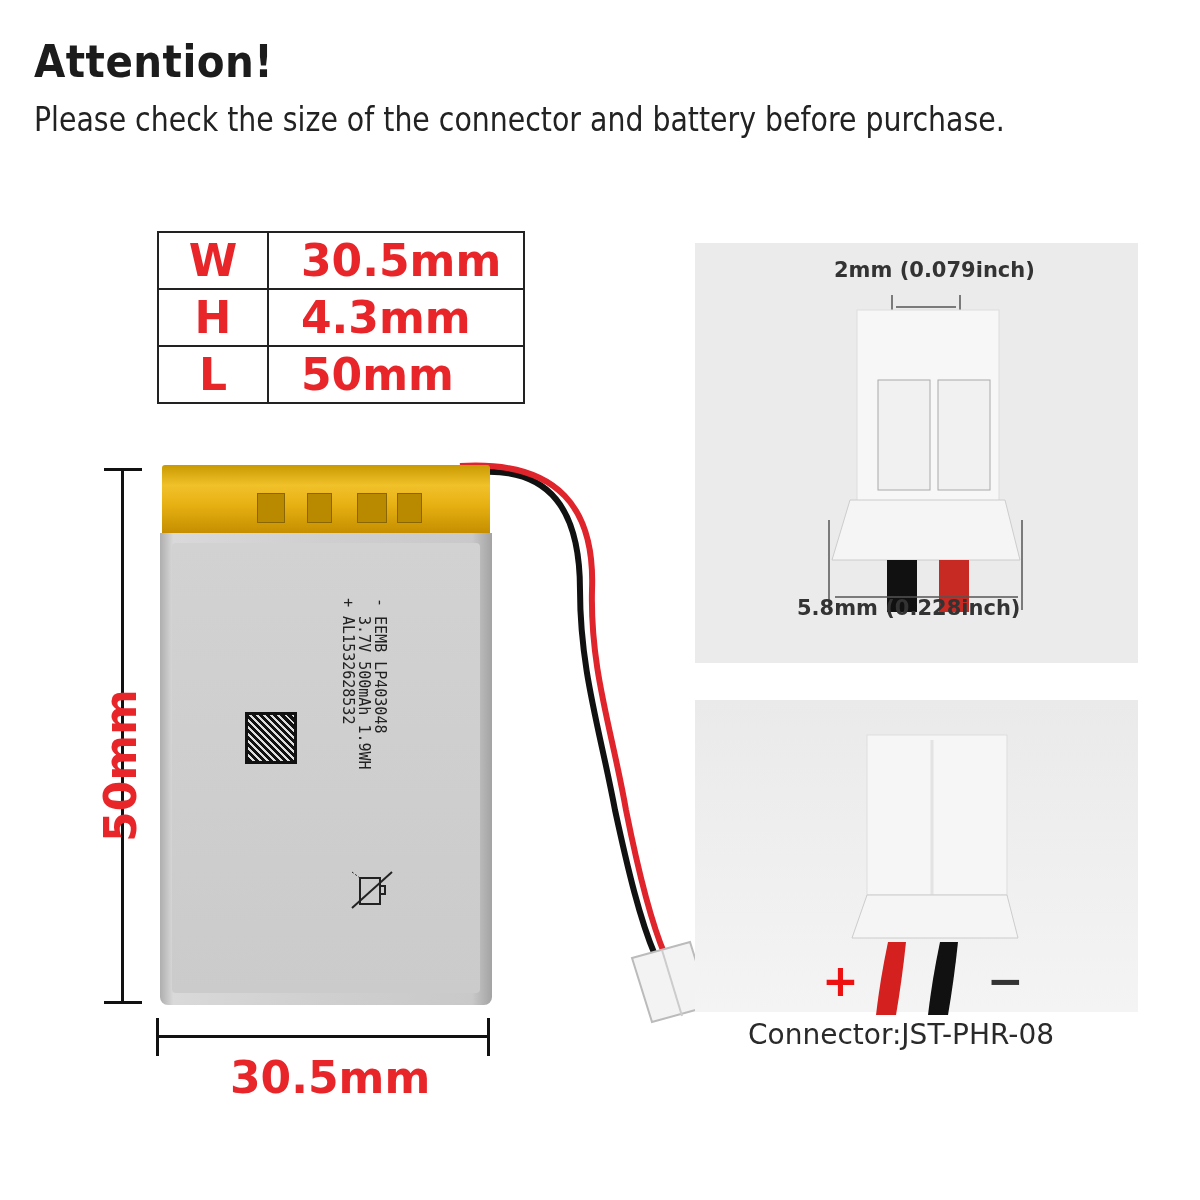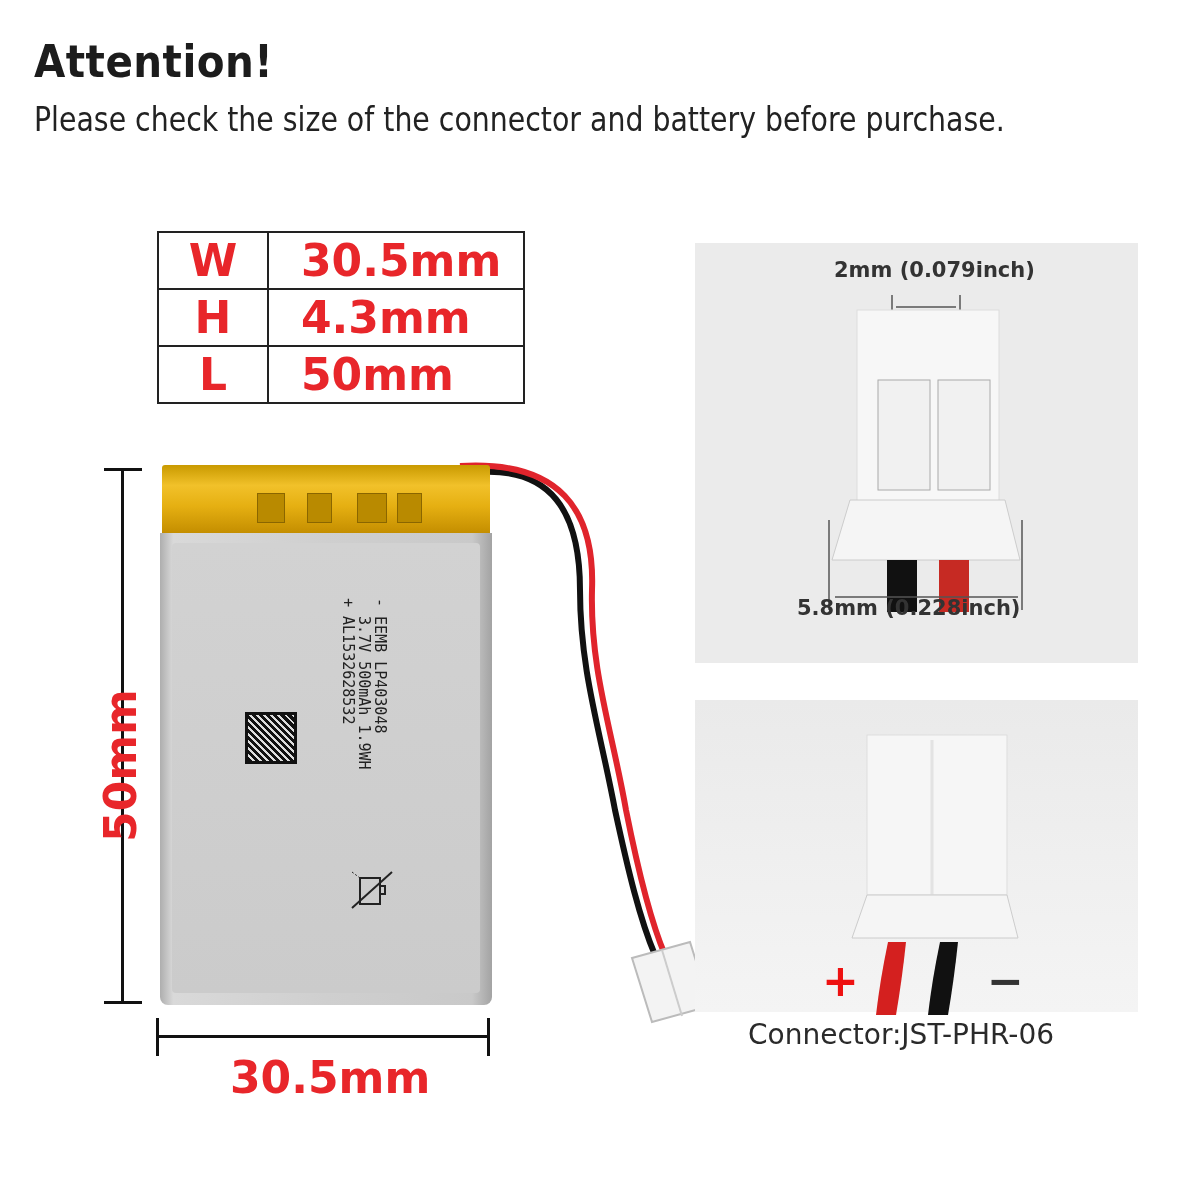--- a/index.html
+++ b/index.html
@@ -136,13 +136,13 @@
 <div class="panel panel-bot"></div>
 <svg style="position:absolute;left:840px;top:730px;" width="190" height="285" viewBox="0 0 190 285">
   <rect x="27" y="5" width="140" height="160" fill="#f6f6f6" stroke="#ddd"></rect>
   <line x1="92" y1="10" x2="92" y2="165" stroke="#e3e3e3" stroke-width="3"></line>
   <path d="M27 165 L167 165 L178 208 L12 208 Z" fill="#f5f5f5" stroke="#ccc"></path>
   <path d="M48 212 Q40 250 36 285 L56 285 Q62 250 66 212 Z" fill="#d4201f"></path>
   <path d="M100 212 Q92 250 88 285 L108 285 Q114 250 118 212 Z" fill="#111"></path>
 </svg>
 <div class="plus">+</div>
 <div class="minus">−</div>
-<div class="connector-caption">Connector:JST-PHR-06</div>
+<div class="connector-caption">Connector:JST-PHR-08</div>
 
 </body></html>

